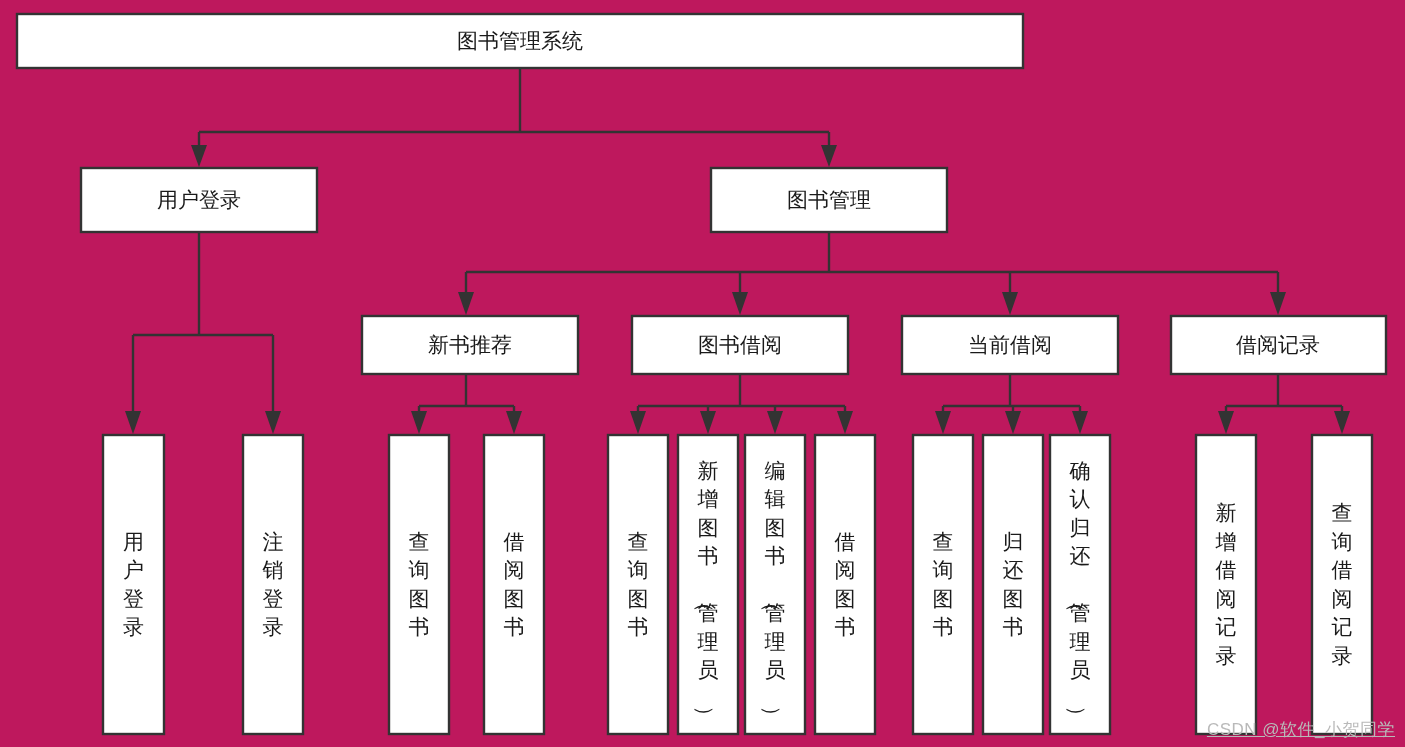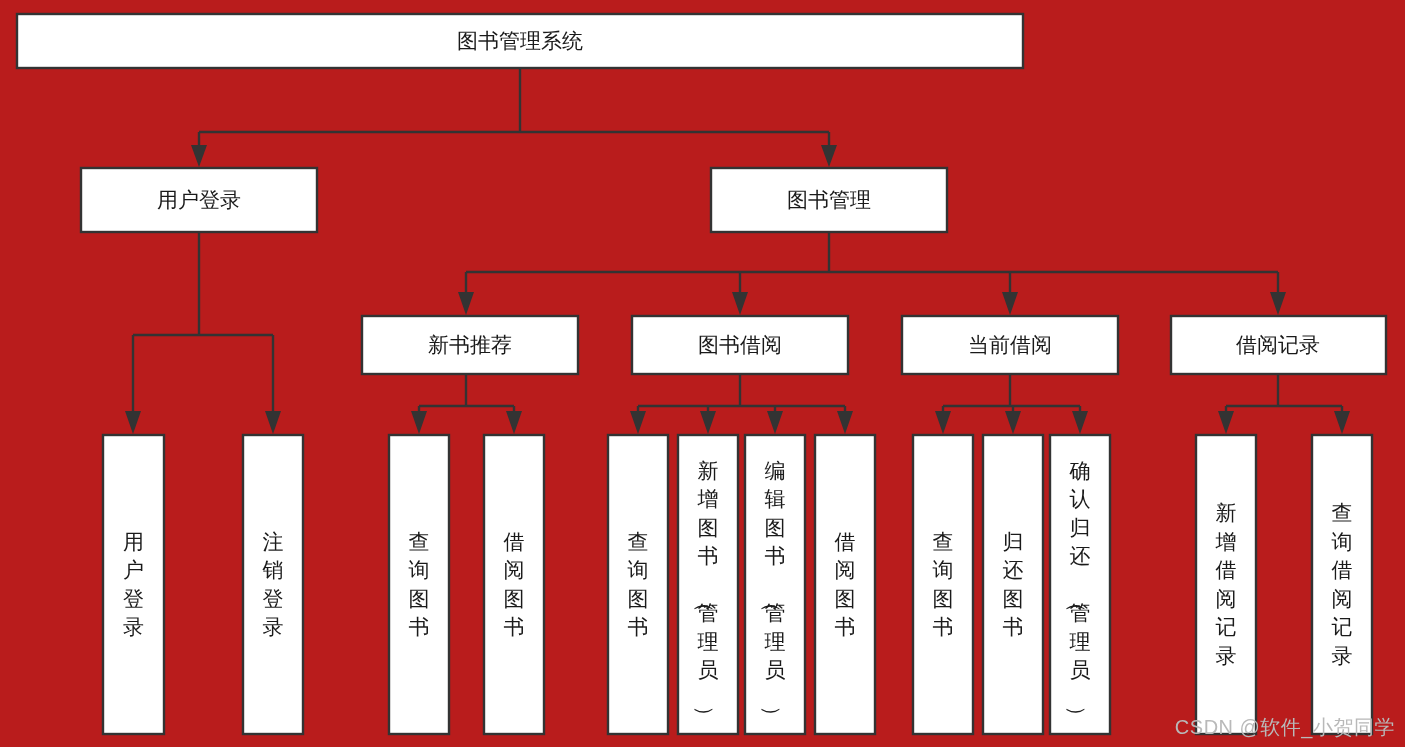--- a/index.html
+++ b/index.html
@@ -7,21 +7,21 @@
     padding: 0;
     background: #ffffff;
   }
   body {
     font-family: "Liberation Sans", "DejaVu Sans", sans-serif;
   }
   #diagram-root {
     position: relative;
     width: 1405px;
     height: 747px;
-    background: #b91c1c;
+    background: #be185d;
     overflow: hidden;
   }
   svg.diagram-canvas {
     position: absolute;
     top: 0;
     left: 0;
     width: 1405px;
     height: 747px;
     display: block;
   }
@@ -50,25 +50,26 @@
   }
   .arrow-head {
     fill: #333333;
     stroke: none;
   }
   .watermark {
     position: absolute;
     right: 10px;
     bottom: 6px;
     color: #b9b9b9;
-    font-size: 20px;
+    font-size: 17px;
     font-family: "Liberation Sans", "DejaVu Sans", sans-serif;
     letter-spacing: 0.5px;
     white-space: nowrap;
     pointer-events: none;
+    text-decoration: underline;
   }
 </style>
 </head>
 <body>
 
 <div id="diagram-root">
 
   <svg class="diagram-canvas" viewBox="0 0 1405 747">
 
     <g>

